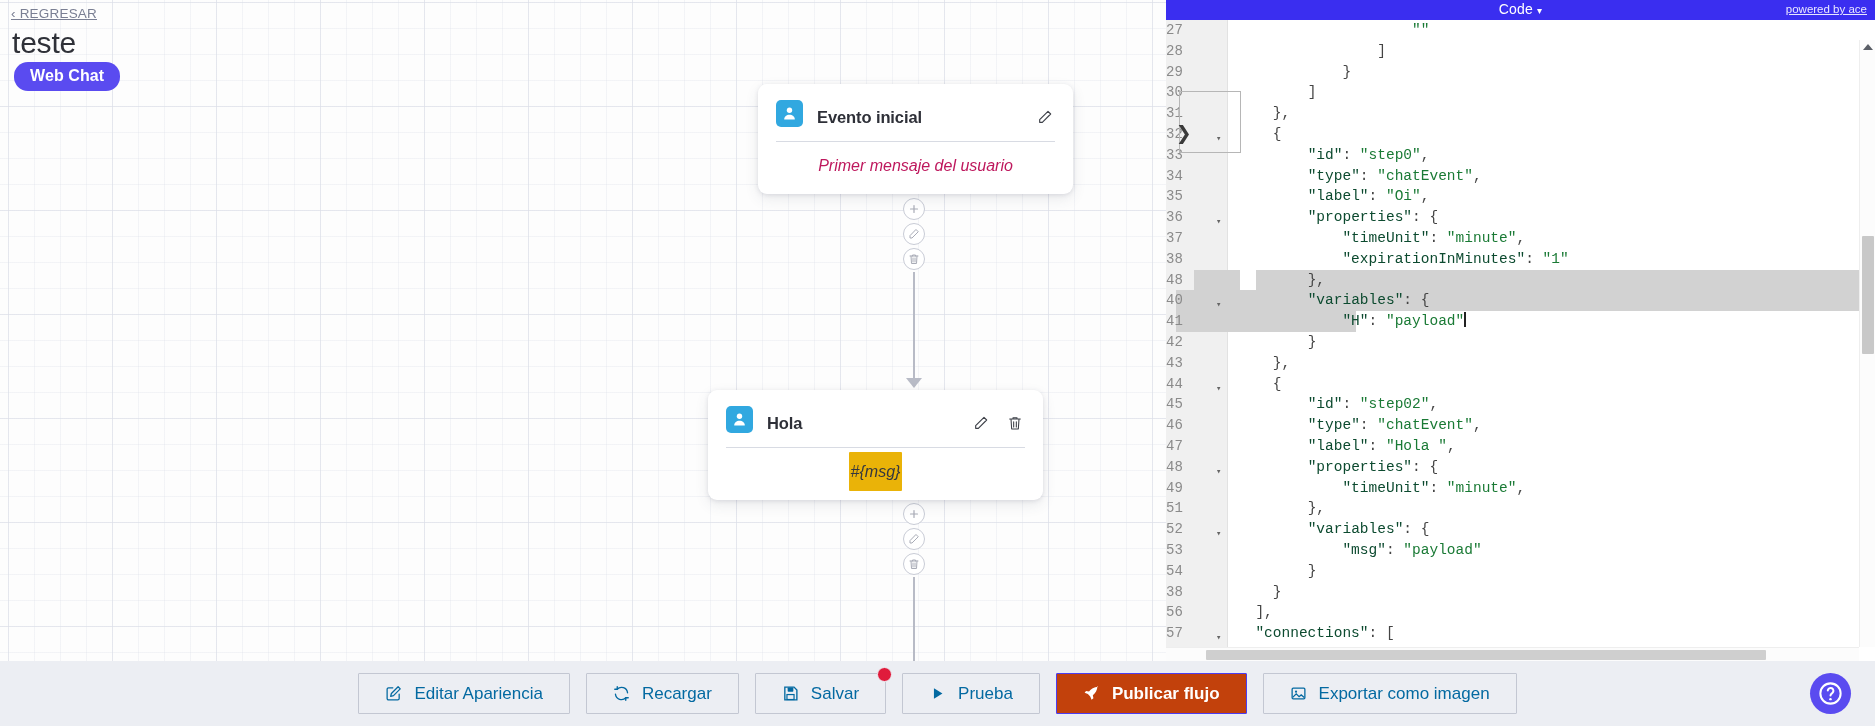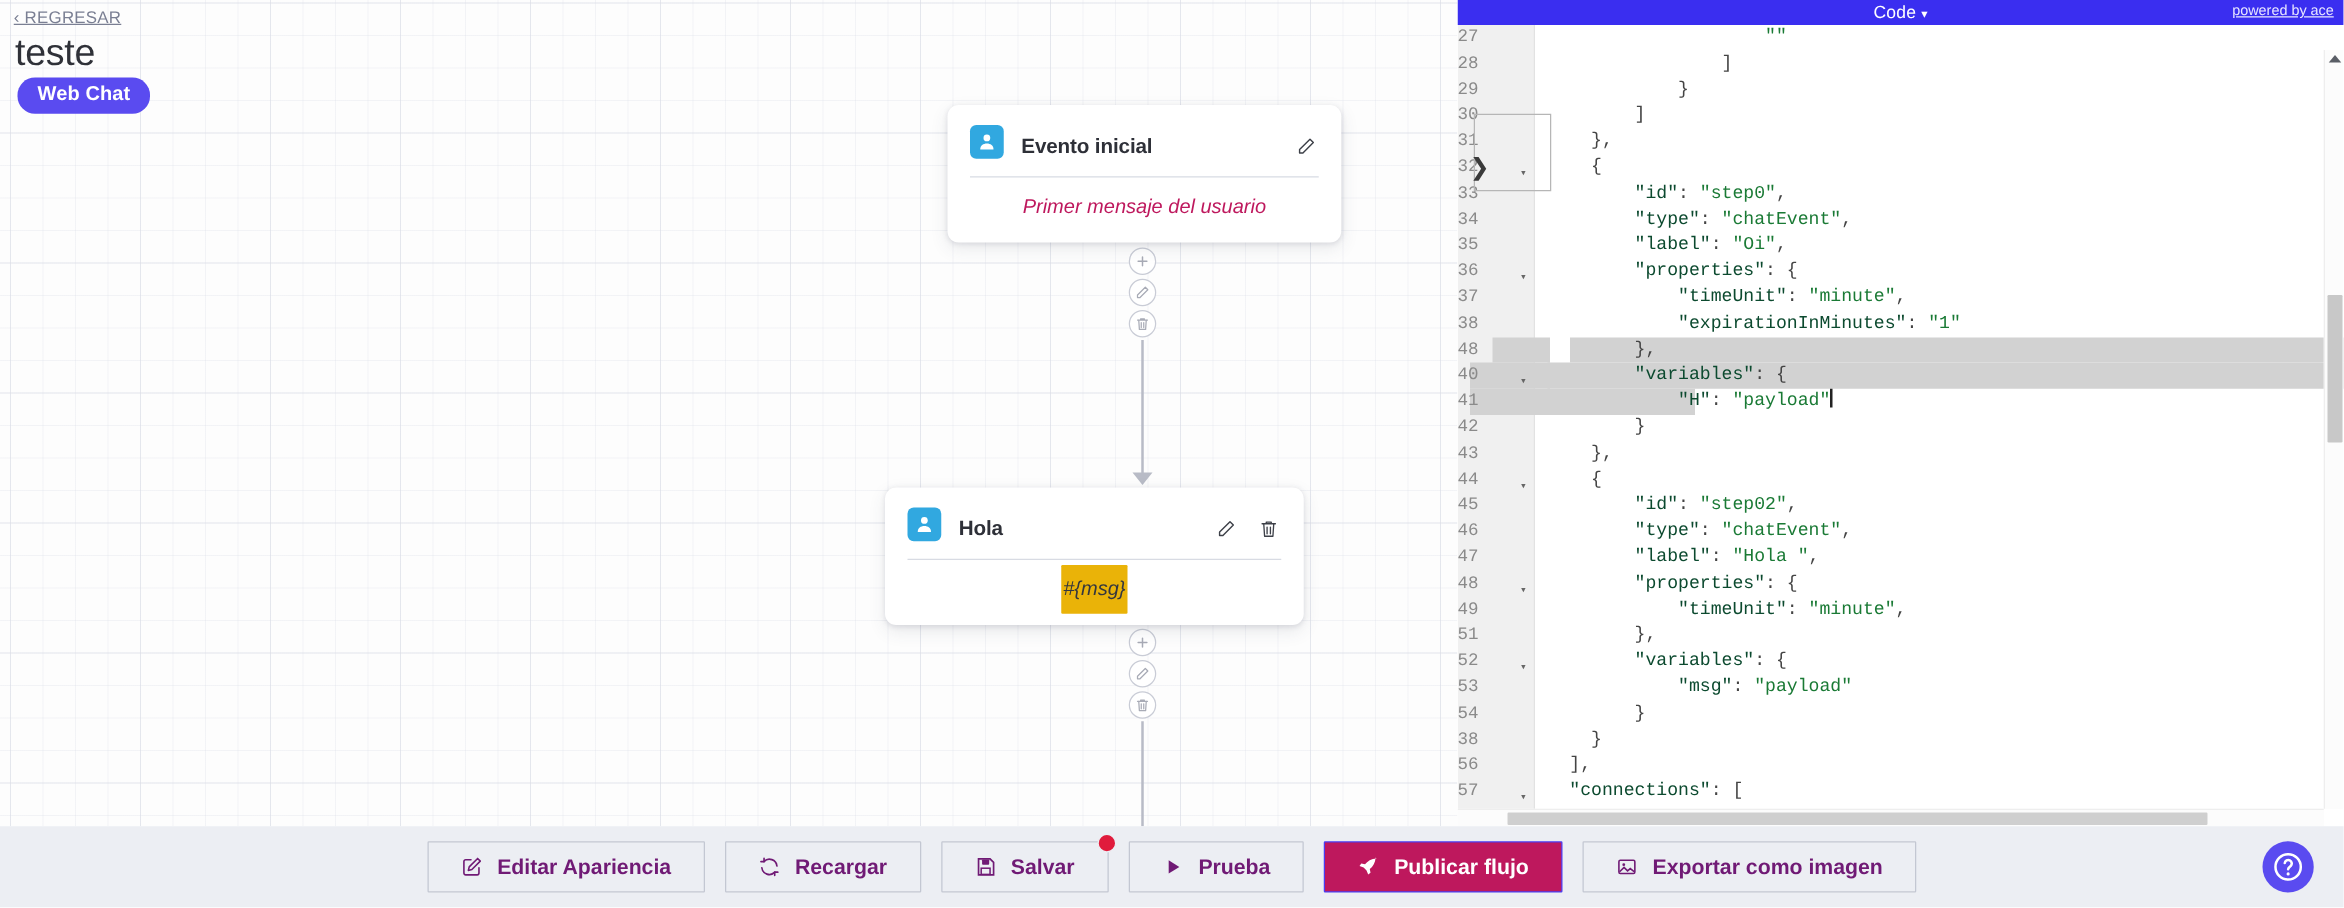--- a/index.html
+++ b/index.html
@@ -207,25 +207,25 @@
     width: 1875px; height: 65px;
     background: #eceef3;
     display: flex; align-items: center; justify-content: center;
     gap: 0px;
   }
   .tb-btn {
     position: relative;
     display: flex; align-items: center; gap: 12px;
     height: 41px; padding: 0 26px;
     border: 1px solid #c3c7d2; background: transparent;
-    font-size: 17px; color: #701a75; cursor: pointer;
-    margin: 0 8px; border-radius: 1px; white-space: nowrap; font-weight: bold;
+    font-size: 17px; color: #0369a1; cursor: pointer;
+    margin: 0 8px; border-radius: 1px; white-space: nowrap;
   }
   .tb-btn.primary {
-    background: #be185d; border-color: #4b3df2; color: #fff; font-weight: 700;
+    background: #c2410c; border-color: #4b3df2; color: #fff; font-weight: 700;
   }
   .tb-btn svg { width: 17px; height: 17px; display: block; flex: none; }
   .tb-badge {
     position: absolute; right: -7px; top: -7px;
     width: 15px; height: 15px; border-radius: 50%;
     background: #e01b3c; border: 1.5px solid #eceef3;
   }
   .help-fab {
     position: absolute; right: 24px; top: 673px;
     width: 41px; height: 41px; border-radius: 50%;

